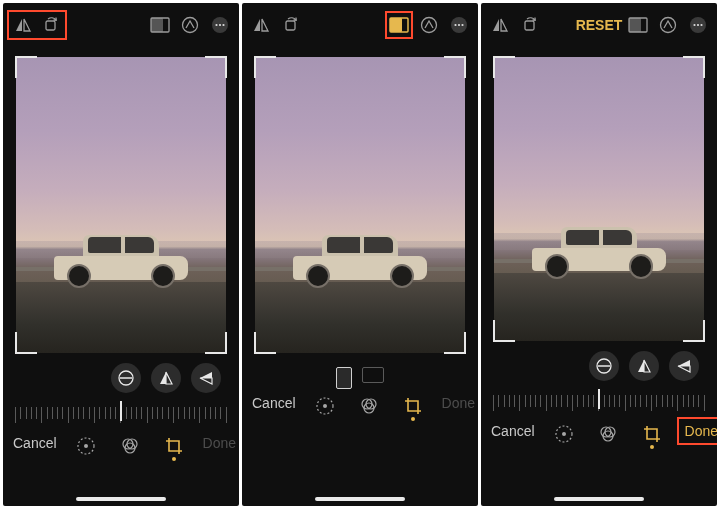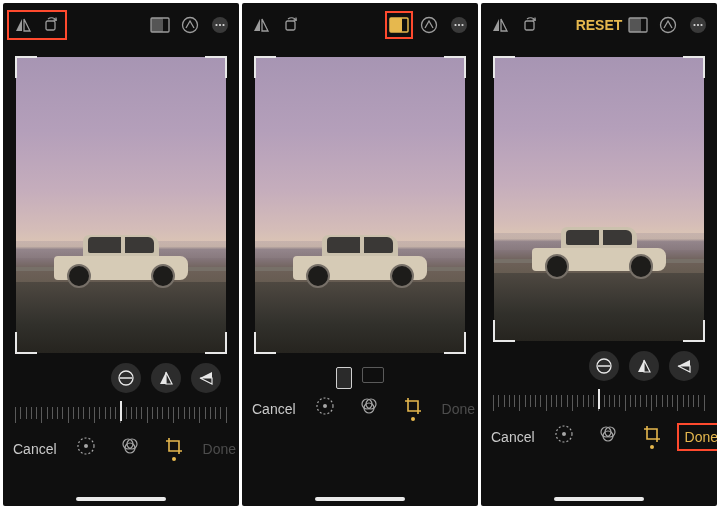--- a/index.html
+++ b/index.html
@@ -159,21 +159,21 @@
   }
   .ticks span {
     width: 1px; height: 100%;
     background: #5a5a5a;
   }
   .ruler-center {
     position: absolute; top: 2px; left: 50%; transform: translateX(-50%);
     width: 2px; height: 20px; background: #e8e8e8;
   }
   .bottombar {
-    display: flex; align-items: flex-end;
+    display: flex; align-items: flex-start;
     padding: 6px 10px 0;
     gap: 18px;
   }
   .bb-left, .bb-right {
     font-size: 14px;
     color: #c9c9c9;
   }
   .bb-right.dim { color: #4d4d4d; }
   .bb-right.gold { color: #e6b84e; }
   .bb-icons {

